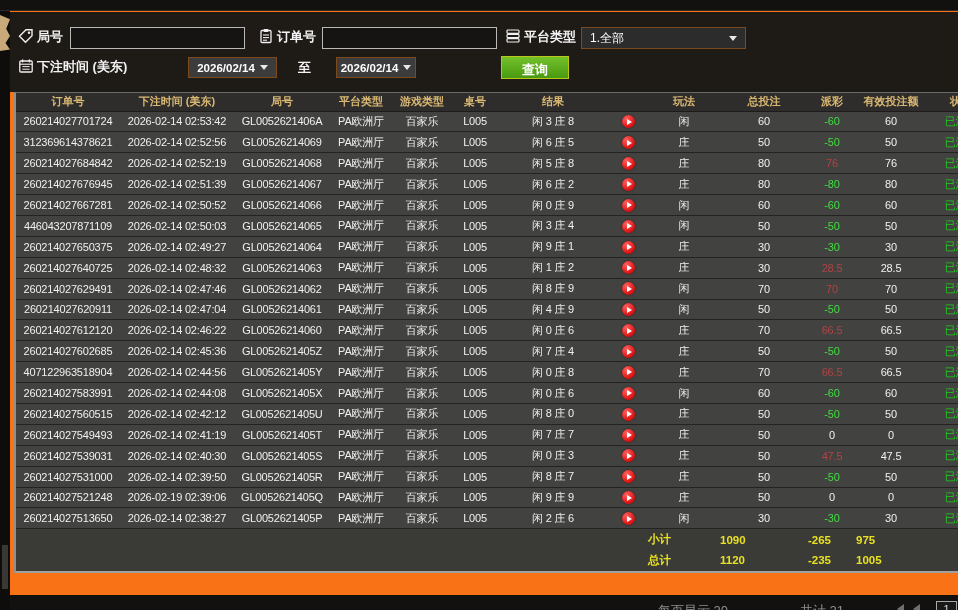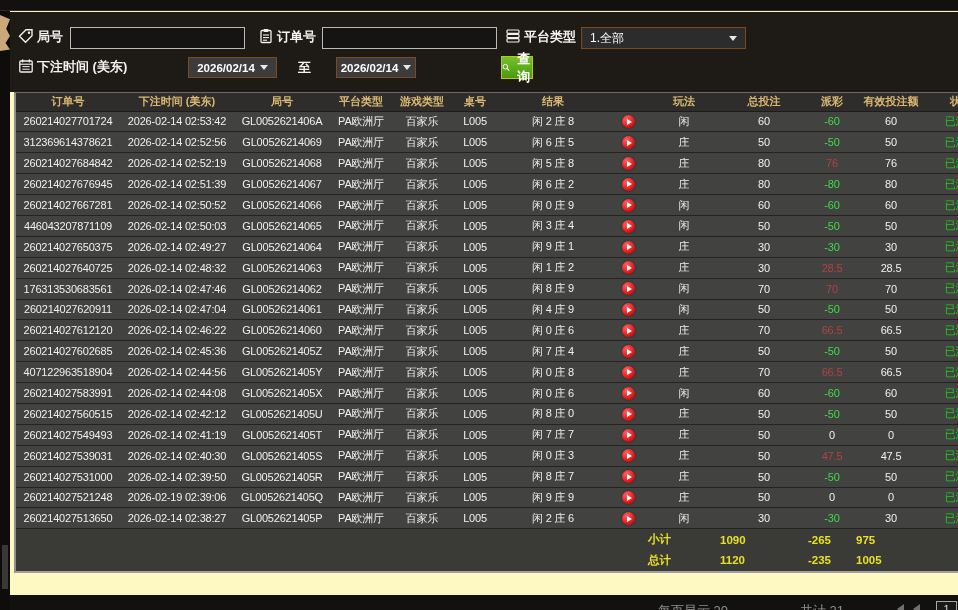--- a/index.html
+++ b/index.html
@@ -1,39 +1,39 @@
 <!DOCTYPE html>
 <html><head>
 <meta charset="utf-8">
 <style>
   * { margin:0; padding:0; box-sizing:border-box; }
   body { background:#000; }
   .screen {
     position:relative; width:958px; height:610px; overflow:hidden;
-    background:#fef9c3; font-family:"Liberation Sans", sans-serif;
+    background:#f97316; font-family:"Liberation Sans", sans-serif;
   }
   .top-strip { position:absolute; left:0; top:0; width:958px; height:11px; background:#121110; border-bottom:1px solid #2e2a25; }
   .left-strip { position:absolute; left:0; top:11px; width:10px; height:599px; background:#0f0d0b; z-index:6; }
   .tan-blob { position:absolute; left:0; top:4px; width:10px; height:36px; background:#c9a87a;
     clip-path:polygon(0 0,100% 12%,62% 38%,100% 58%,55% 78%,100% 96%,0 100%); }
   .left-strip .lower-mark { position:absolute; left:2px; top:534px; width:6px; height:44px; background:#3a3835; }
 
   
   .filter-bar { position:absolute; left:0; top:12px; width:958px; height:80px; background:#1e1a16; }
   .f-label { position:absolute; color:#f2f2f2; font-size:13px; font-weight:bold; white-space:nowrap; }
   .f-icon { position:absolute; width:16px; height:16px; }
   .f-icon svg { width:16px; height:16px; display:block; }
   .txt-input { position:absolute; width:175px; height:22px; background:#151413; border:1px solid #b9b9b9; color:#e8e8e8; font-size:12px; padding:0 5px; outline:none; font-family:"Liberation Sans", sans-serif; }
   .drop-box { position:absolute; display:flex; align-items:center; justify-content:center; gap:5px; cursor:pointer;
     background:#3c3c3c; border:1px solid #7c4a1c; color:#fff; font-weight:bold; font-size:11.5px; }
   .caret { width:0; height:0; border-left:4px solid transparent; border-right:4px solid transparent; border-top:5px solid #e8e8e8; }
   .platform-box { justify-content:flex-start; padding:0 8px; background:#2c2c2c; font-weight:normal; font-size:12px; }
   .platform-box .caret { margin-left:auto; }
-  .query-btn { position:absolute; left:501px; top:44px; width:32px; height:23px; display:flex; align-items:center; justify-content:center; gap:5px;
-    background:linear-gradient(#74c12a,#489a10); border:1px solid #b9c71b; color:#fff; font-size:13px; font-weight:bold; cursor:pointer; }
+  .query-btn { position:absolute; left:501px; top:44px; width:68px; height:23px; display:flex; align-items:center; justify-content:center; gap:5px;
+    background:linear-gradient(#74c12a,#489a10); border:1px solid #b9c71b; color:#fff; font-size:13px; font-weight:bold; cursor:pointer;flex-direction:column; }
   .query-btn svg { width:13px; height:13px; }
 
   
   .table-outer { position:absolute; left:14px; top:92px; width:984px;
     border-left:2px solid #8f8f8f; border-bottom:2px solid #a0a0a0; border-top:1px solid #6a6a6a; background:#242220; z-index:4; }
   table { border-collapse:collapse; table-layout:fixed; width:980px; }
   thead th { height:18px; background:#2e2d2b; color:#dab873; font-size:11px; font-weight:bold; text-align:center;
     white-space:nowrap; overflow:hidden; letter-spacing:0; border-bottom:1px solid #1d1c1a; }
   tbody td { height:20.9px; background:#424241; color:#f0f0f0; font-size:11px; text-align:center;
     border-bottom:1px solid #242321; letter-spacing:-0.2px; white-space:nowrap; overflow:hidden; }
@@ -163,21 +163,21 @@
       </thead>
       <tbody>
 
       <tr class="data-row">
       <td>260214027701724</td>
       <td>2026-02-14 02:53:42</td>
       <td>GL0052621406A</td>
       <td>PA欧洲厅</td>
       <td>百家乐</td>
       <td>L005</td>
-      <td>闲 2 庄 8</td>
+      <td>闲 3 庄 8</td>
       <td><span class="play"></span></td>
       <td>闲</td>
       <td>60</td>
       <td class="neg">-60</td>
       <td>60</td>
       <td class="status">已派彩</td>
     </tr>
           <tr class="data-row">
       <td>312369614378621</td>
       <td>2026-02-14 02:52:56</td>
@@ -277,21 +277,21 @@
       <td>L005</td>
       <td>闲 1 庄 2</td>
       <td><span class="play"></span></td>
       <td>庄</td>
       <td>30</td>
       <td class="pos">28.5</td>
       <td>28.5</td>
       <td class="status">已派彩</td>
     </tr>
           <tr class="data-row">
-      <td>176313530683561</td>
+      <td>260214027629491</td>
       <td>2026-02-14 02:47:46</td>
       <td>GL00526214062</td>
       <td>PA欧洲厅</td>
       <td>百家乐</td>
       <td>L005</td>
       <td>闲 8 庄 9</td>
       <td><span class="play"></span></td>
       <td>闲</td>
       <td>70</td>
       <td class="pos">70</td>

